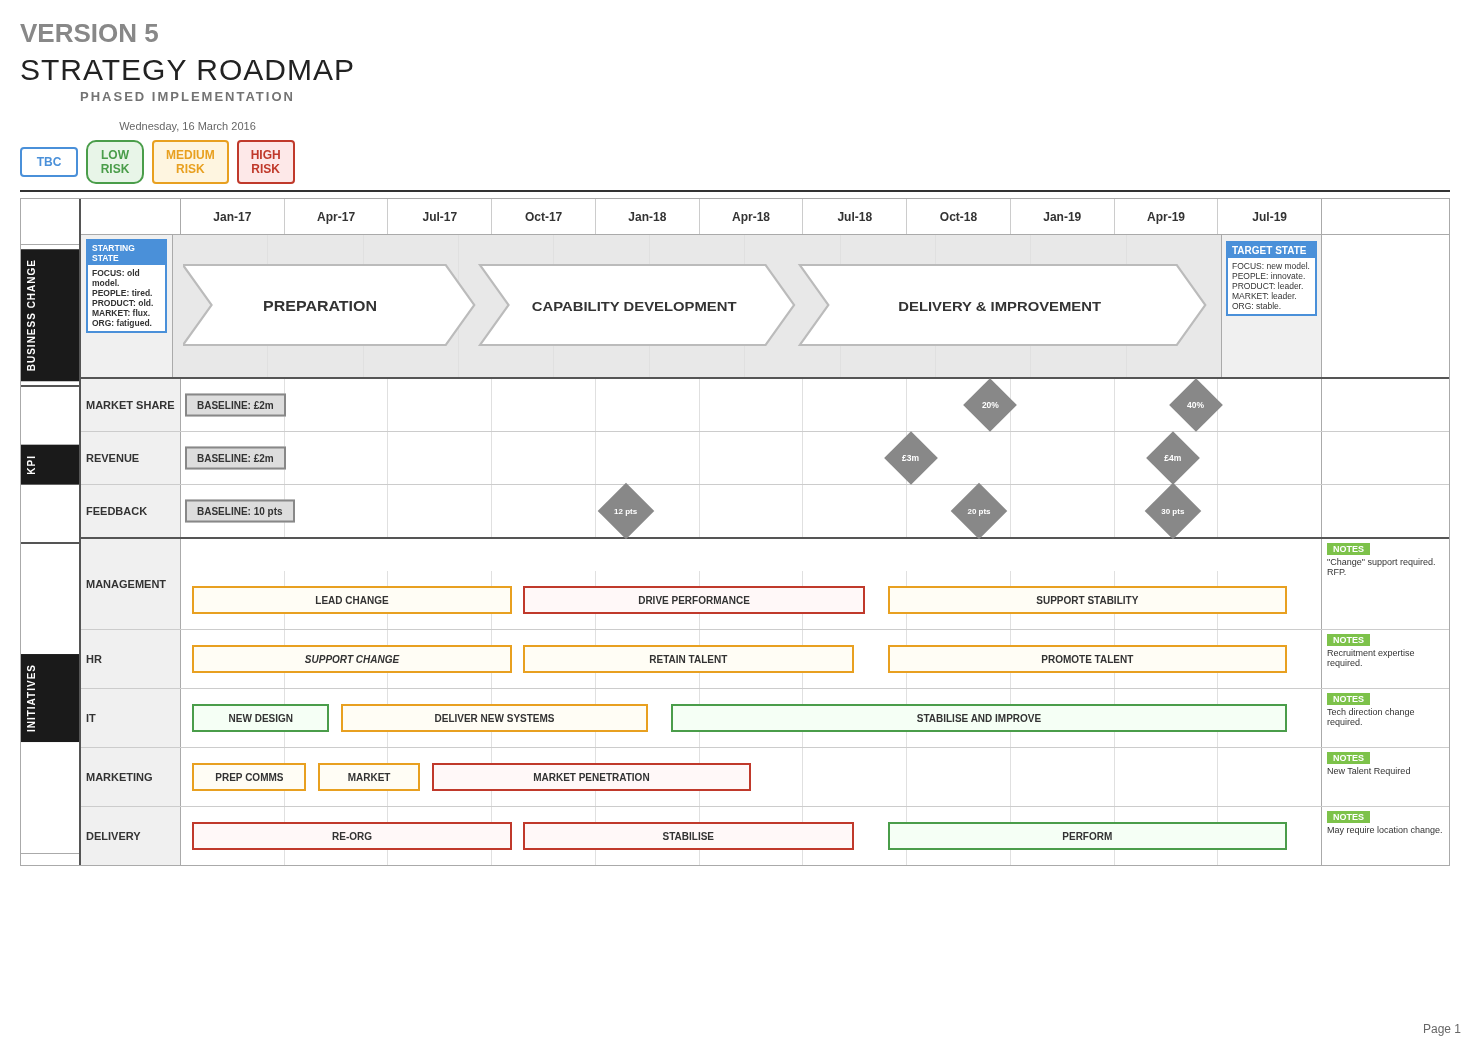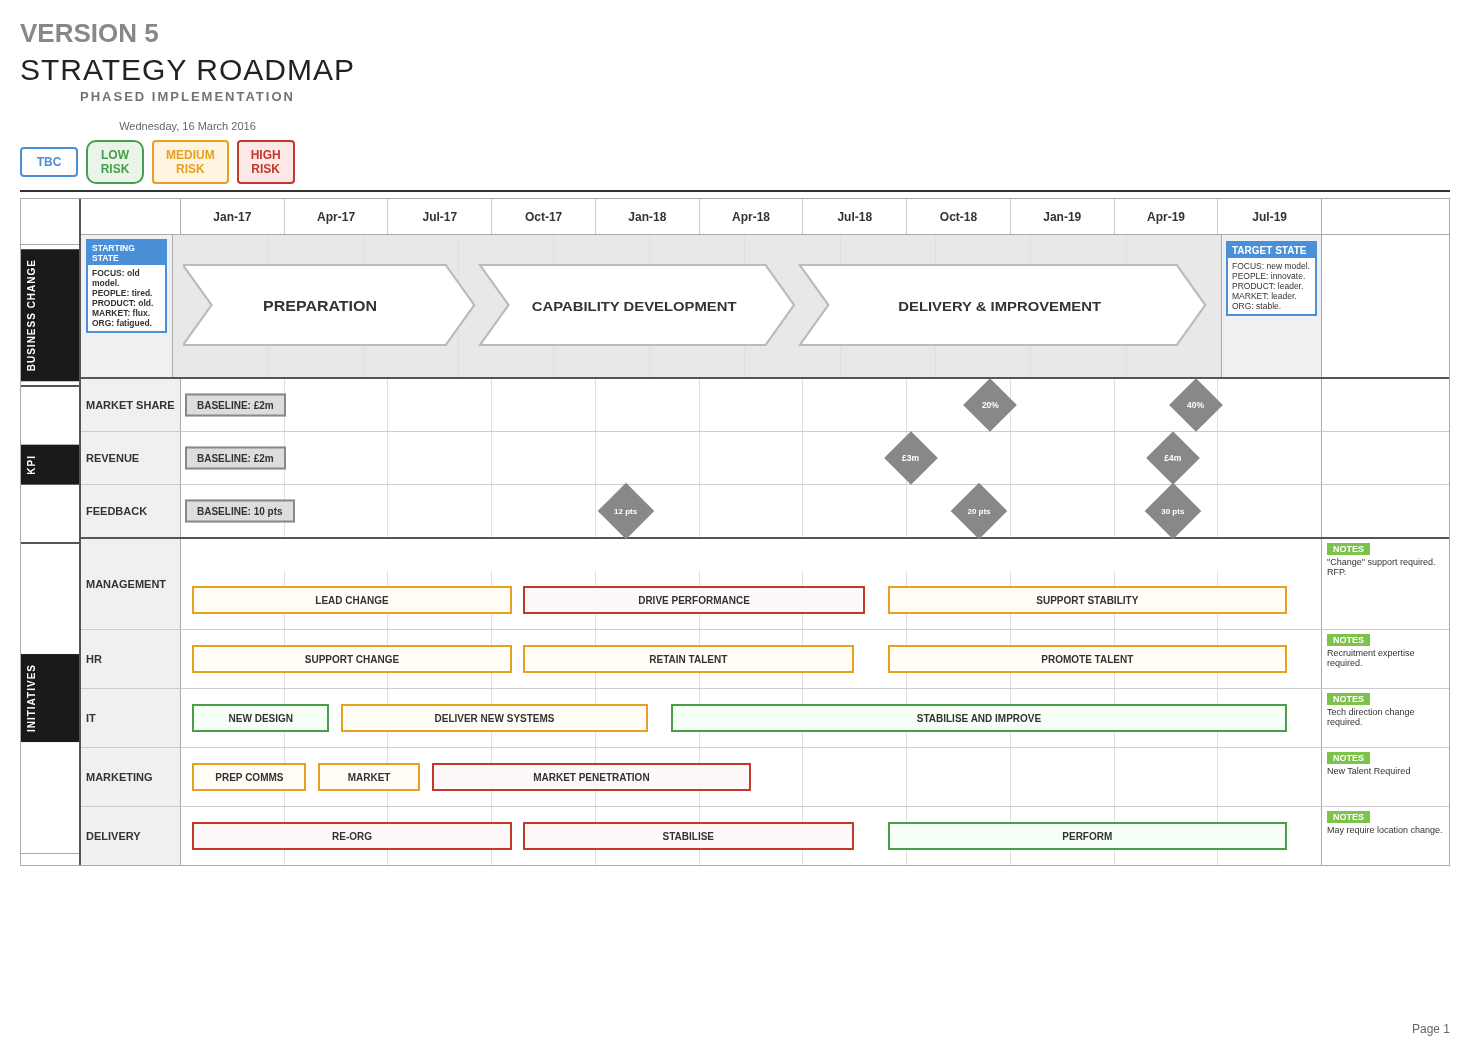--- a/index.html
+++ b/index.html
@@ -113,21 +113,21 @@
       font-weight: bold;
       font-size: 9px;
       padding: 1px 6px;
       margin-bottom: 2px;
     }
 
     
     .page-number {
       position: absolute;
       bottom: 8px;
-      right: 20px;
+      right: 9px;
       font-size: 12px;
       color: #666;
     }
 
     
     .roadmap-grid {
       display: flex;
       border: 1px solid #aaa;
       margin-top: 2px;
     }
@@ -572,21 +572,21 @@
                 <div class="rg-cell"></div>
                   <div class="rg-cell"></div>
                 <div class="rg-cell"></div>
                   <div class="rg-cell"></div>
                 <div class="rg-cell"></div>
                   <div class="rg-cell"></div>
                 <div class="rg-cell"></div>
                   <div class="rg-cell"></div>
                 <div class="rg-cell"></div>
               </div>
-              <div class="g-item g-orange" style="left:1%; width:28%;">SUPPORT CHANGE</div>
+              <div class="g-item g-orange" style="left:1%; width:28%;font-style:italic;">SUPPORT CHANGE</div>
               <div class="g-item g-orange" style="left:30%; width:29%;">RETAIN TALENT</div>
               <div class="g-item g-orange" style="left:62%; width:35%;">PROMOTE TALENT</div>
             </div>
             <div class="sb-notes" style="width:128px;">
               <div class="notes-label-green">NOTES</div>
               <div>Recruitment expertise required.</div>
             </div>
           </div>
 
           <div class="sb-row">

